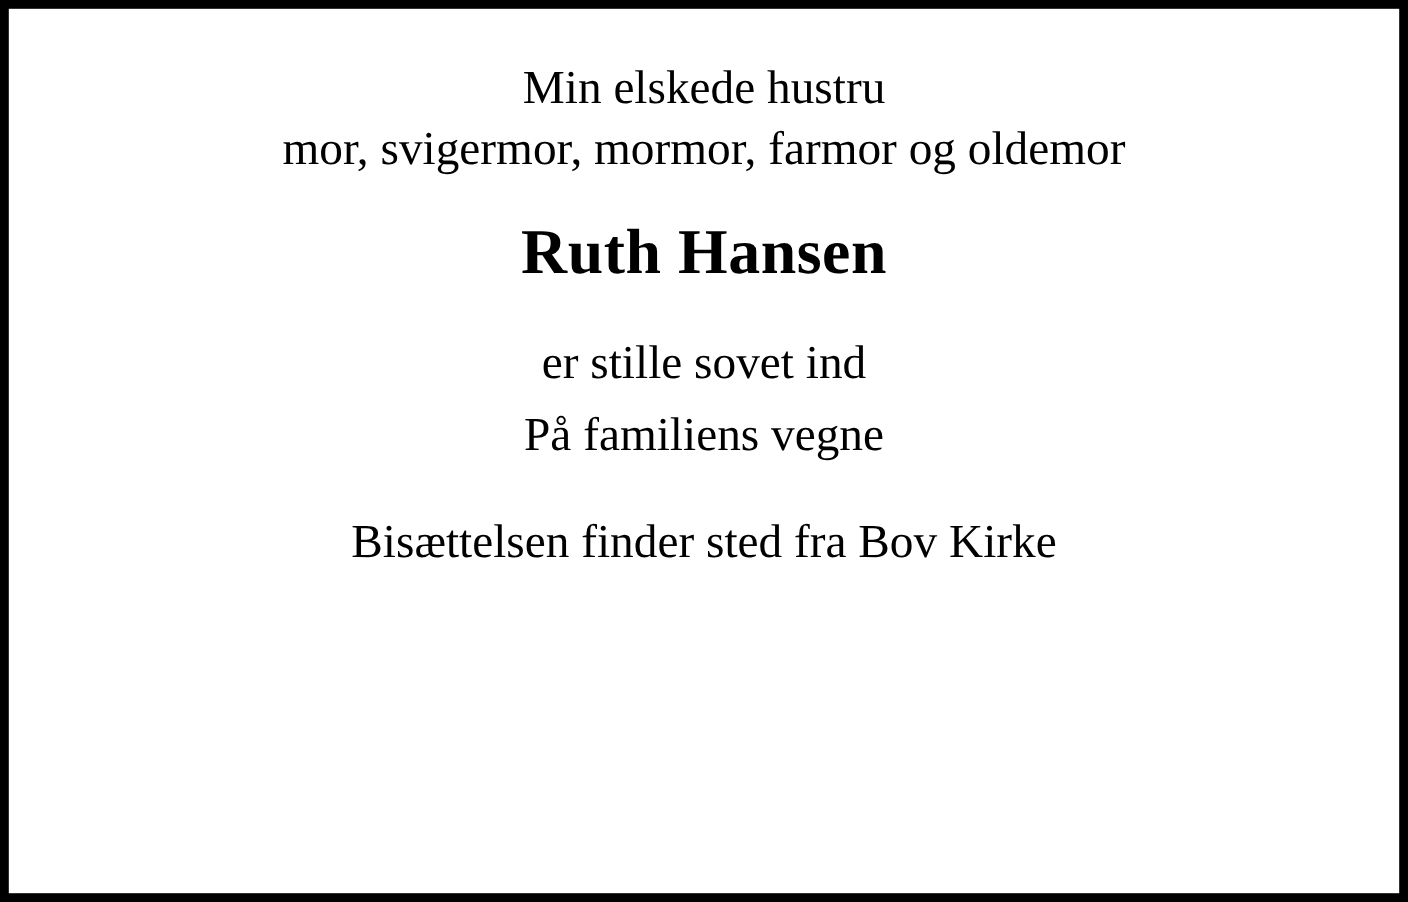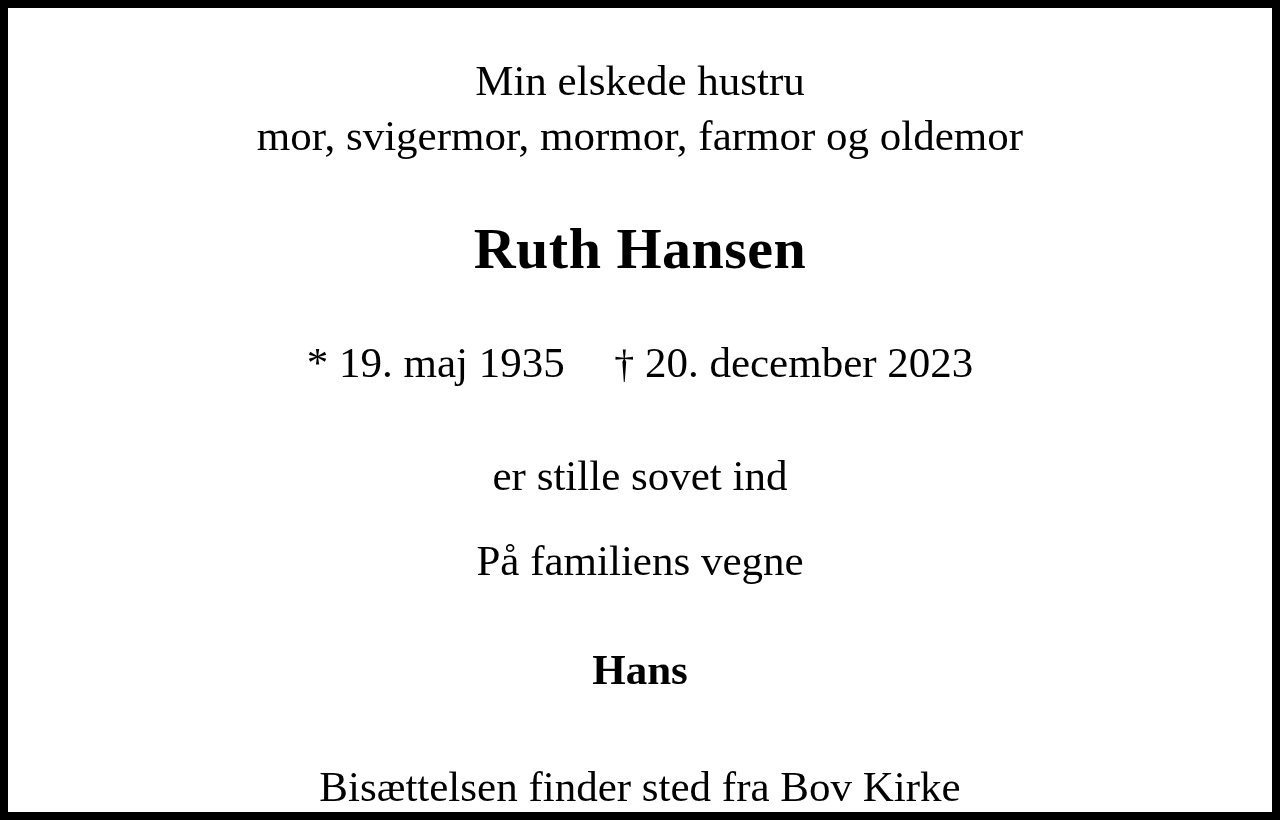--- a/index.html
+++ b/index.html
@@ -27,21 +27,20 @@
     left: 0;
     top: 0;
     right: 0;
     bottom: 0;
     display: flex;
     flex-direction: column;
     align-items: center;
     justify-content: flex-start;
     text-align: center;
     color: #000000;
-    gap: 20px;
   }
   .line {
     display: block;
     line-height: 1.18;
     white-space: pre;
   }
   .block-intro {
     margin-top: 48px;
     font-size: 43px;
   }
@@ -92,32 +91,24 @@
 <div class="obituary-frame">
   <div class="obituary-inner">
 
     <div class="block-intro">
       <span class="line">Min elskede hustru</span>
       <span class="line">mor, svigermor, mormor, farmor og oldemor</span>
     </div>
 
     <div class="name">Ruth Hansen</div>
 
-    <div class="dates">
-      <span>*</span>
-      <span>19. maj 1935</span>
-      <span class="gap"></span>
-      <span class="dagger">†</span>
-      <span>20. december 2023</span>
-    </div>
 
     <div class="passed">er stille sovet ind</div>
 
     <div class="family">På familiens vegne</div>
 
-    <div class="signature">Hans</div>
 
     <div class="funeral">
       <span class="line">Bisættelsen finder sted fra Bov Kirke</span>
     </div>
 
   </div>
 </div>
 
 </body></html>

